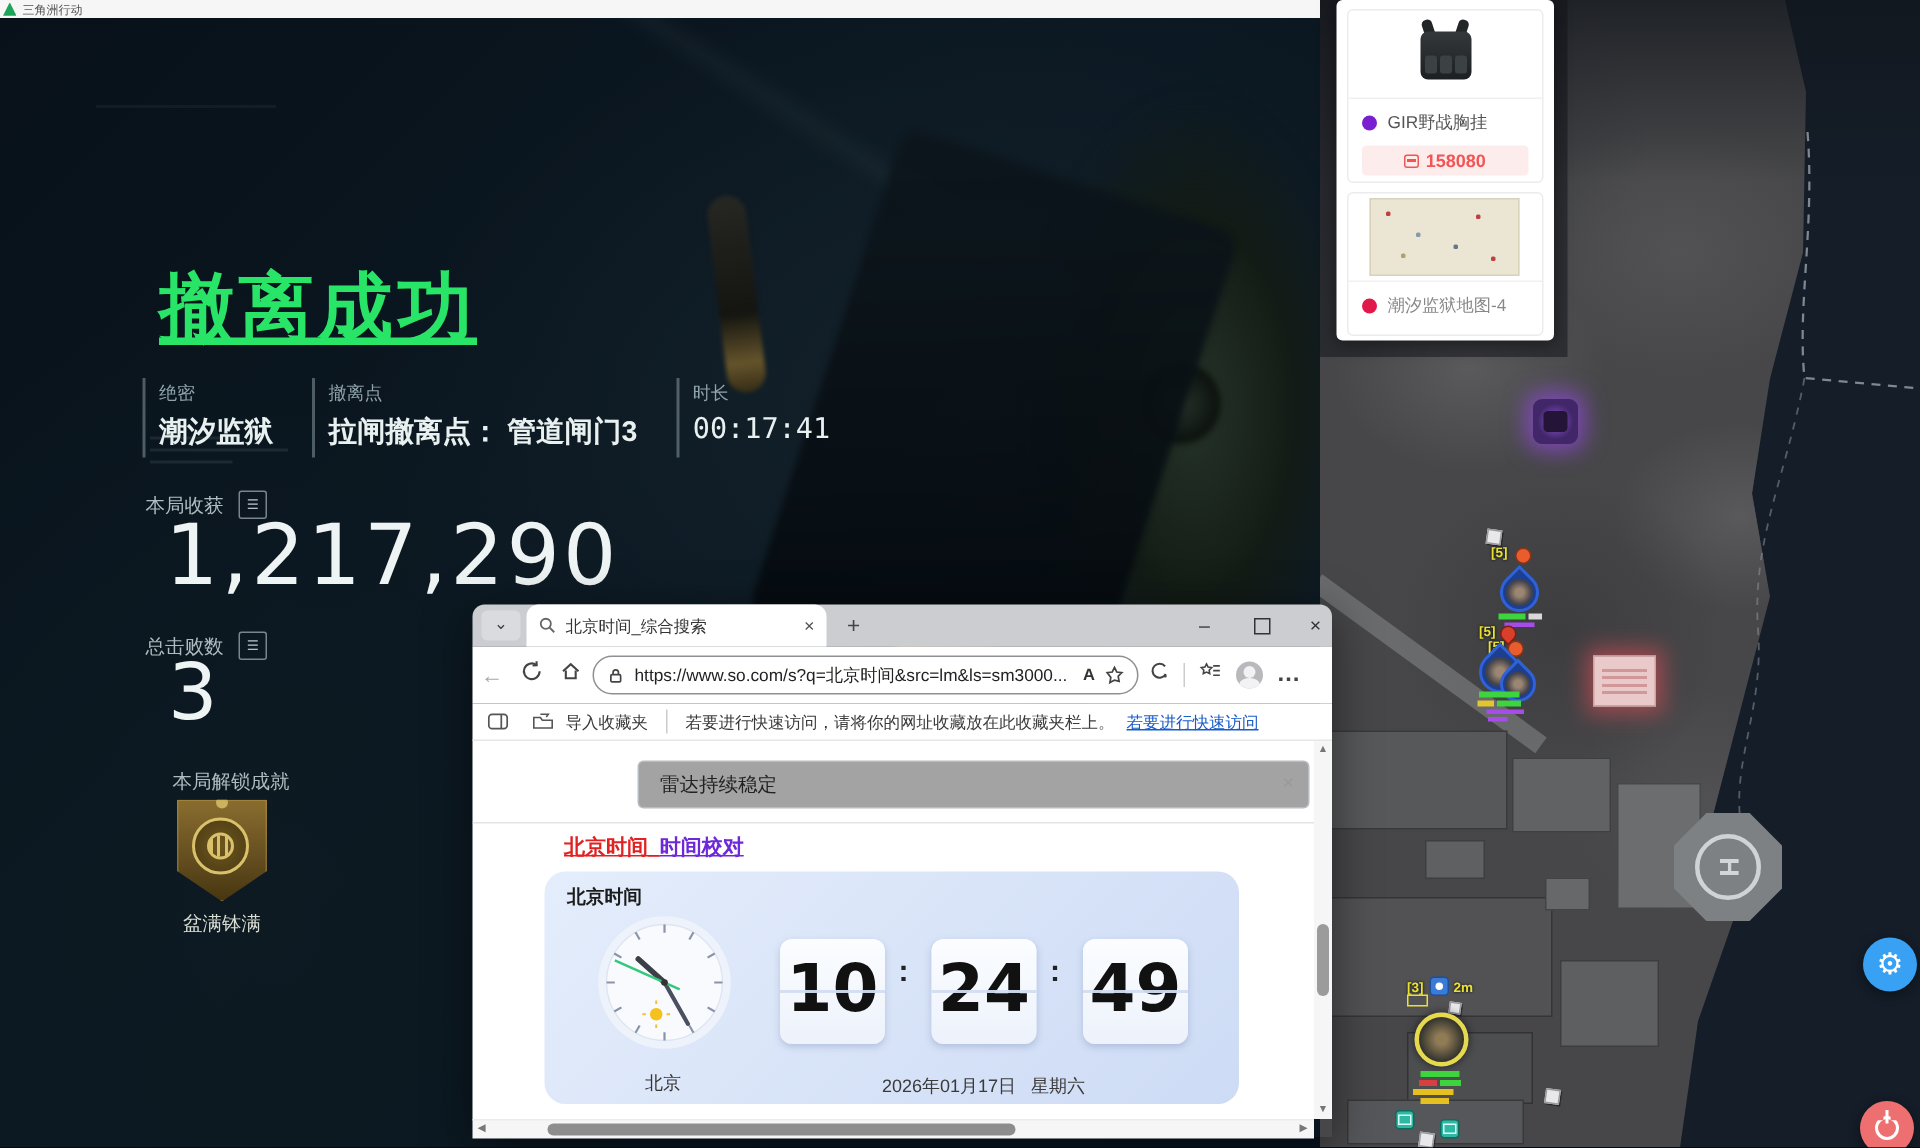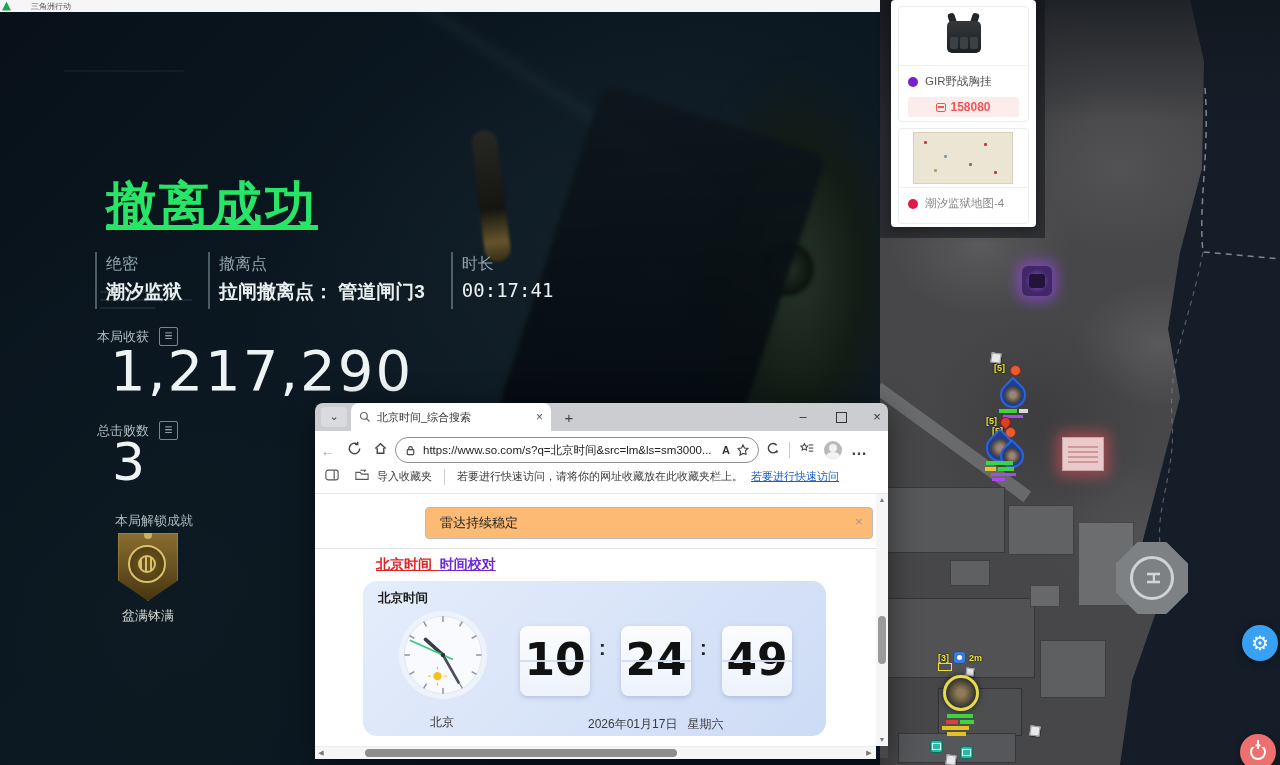--- a/index.html
+++ b/index.html
@@ -2,41 +2,41 @@
 <html><head>
 <meta charset="utf-8">
 <style>
   html,body{margin:0;padding:0;background:#000;}
   body{font-family:"Liberation Sans",sans-serif;}
   #stage{position:relative;width:1280px;height:765px;overflow:hidden;background:#0a141d;}
   .abs{position:absolute;}
   .nosel{user-select:none;}
 
   
-  .titlebar{left:0;top:0;width:882px;height:12px;background:#f6f6f6;display:flex;align-items:center;gap:20px;padding-left:2px;box-sizing:border-box;}
+  .titlebar{left:0;top:0;width:882px;height:12px;background:#f6f6f6;display:flex;align-items:center;gap:4px;padding-left:2px;box-sizing:border-box;}
   .applogo{width:9px;height:9px;background:#1fa25a;clip-path:polygon(0 100%,50% 0,100% 100%);}
   .apptitle{font-size:8px;color:#555;line-height:9px;}
 
   
   .game{left:0;top:12px;width:882px;height:753px;background:
     radial-gradient(700px 500px at 75% 35%, #14222b 0%, rgba(20,34,43,0) 60%),
     radial-gradient(500px 600px at 20% 80%, #0d1a22 0%, rgba(13,26,34,0) 70%),
     linear-gradient(135deg,#081119 0%,#0b1822 45%,#091420 100%);overflow:hidden;}
   .streak{left:240px;top:40px;width:520px;height:10px;background:rgba(130,150,160,.07);transform:rotate(33deg);filter:blur(5px);}
   .phone{left:545px;top:100px;width:235px;height:340px;background:linear-gradient(160deg,#0e171d,#04080c);border-radius:14px;transform:rotate(18deg);filter:blur(2px);opacity:.9;}
   .bullet1{left:478px;top:118px;width:26px;height:132px;border-radius:13px;background:linear-gradient(#2a2a24 0%,#15140f 60%,#6e5a2c 85%,#3a2f14 100%);transform:rotate(-7deg);filter:blur(1.5px);opacity:.9;}
   .bullet2{left:596px;top:412px;width:72px;height:26px;border-radius:13px;background:linear-gradient(90deg,#6e5a2c,#2a2419);transform:rotate(8deg);filter:blur(2px);opacity:.85;}
   .soldier{left:686px;top:50px;width:220px;height:420px;border-radius:40% 20% 30% 40%;background:radial-gradient(closest-side,#233026 10%,#131b15 60%,rgba(10,15,12,0) 100%);filter:blur(6px);}
   .nvg{left:760px;top:230px;width:54px;height:54px;border-radius:50%;background:radial-gradient(closest-side,#26332a,#0b100c);filter:blur(2px);}
   .faintbar{background:rgba(190,215,225,.10);height:2px;}
 
   .result-title{left:106px;top:160px;font-size:50px;font-weight:900;color:#29e567;letter-spacing:3px;text-decoration:underline;}
   .info-row{left:95px;top:240px;display:flex;}
   .info-col{border-left:2px solid rgba(160,180,185,.45);padding:2px 26px 4px 9px;}
-  .info-label{font-size:16px;color:#8fa3ab;margin-bottom:4px;}
+  .info-label{font-size:12px;color:#8fa3ab;margin-bottom:4px;}
   .info-value{font-size:19px;color:#e9f0f0;font-weight:600;white-space:nowrap;}
   .mono{font-family:"DejaVu Sans Mono",monospace;font-weight:400;}
 
   .stat-label-row{display:flex;align-items:center;gap:10px;}
   .stat-label{font-size:13px;color:#aebcbf;}
   .list-icon{width:17px;height:17px;border:1px solid rgba(210,225,230,.55);border-radius:2px;color:rgba(220,235,240,.8);font-size:9px;line-height:16px;text-align:center;}
   .big-number{font-family:"DejaVu Sans",sans-serif;color:#eef3f3;font-weight:400;letter-spacing:2px;}
 
   .badge{left:118px;top:533px;width:60px;height:68px;background:linear-gradient(#8a6d2f,#5c471c 70%,#46350f);clip-path:polygon(0 0,100% 0,100% 70%,50% 100%,0 70%);box-shadow:0 0 0 1px rgba(190,160,80,.4) inset;}
   .badge-circle{left:10px;top:12px;width:38px;height:38px;border:2px solid #d9c06a;border-radius:50%;background:radial-gradient(#6d561f,#4a3a12);box-sizing:border-box;}
@@ -56,24 +56,24 @@
   .maxbox{width:9px;height:9px;border:1px solid #333;margin:9px auto 0;}
   .toolbar{left:0;top:28px;width:573px;height:38px;background:#fff;display:flex;align-items:center;}
   .tb-ic{width:26px;text-align:center;color:#444;}
   .addr{margin-left:2px;width:364px;height:26px;border:1px solid #8f9094;border-radius:14px;display:flex;align-items:center;padding:0 8px;box-sizing:border-box;gap:6px;background:#fff;}
   .url{font-size:11.5px;color:#222;flex:1;white-space:nowrap;overflow:hidden;}
   .reader{font-size:11px;color:#333;font-weight:700;}
   .divline{width:1px;height:16px;background:#ccc;margin:0 4px;}
   .avatar-ic{width:18px;height:18px;border-radius:50%;background:#b9b9bd;position:relative;overflow:hidden;}
   .avatar-ic .h{position:absolute;left:5px;top:3px;width:8px;height:8px;border-radius:50%;background:#f2f2f4;}
   .avatar-ic .b{position:absolute;left:2px;top:11px;width:14px;height:9px;border-radius:50%;background:#f2f2f4;}
-  .bookbar{left:0;top:66px;width:573px;height:25px;background:#fff;border-bottom:1px solid #e6e6e6;display:flex;align-items:flex-start;font-size:11px;color:#3a3a3a;gap:8px;padding:0 10px;box-sizing:border-box;}
+  .bookbar{left:0;top:66px;width:573px;height:25px;background:#fff;border-bottom:1px solid #e6e6e6;display:flex;align-items:center;font-size:11px;color:#3a3a3a;gap:8px;padding:0 10px;box-sizing:border-box;}
   .blink{color:#1a5cc8;text-decoration:underline;}
   .content{left:0;top:91px;width:573px;height:252px;background:#fff;overflow:hidden;}
-  .searchbox{left:110px;top:13px;width:448px;height:32px;border:1px solid #b8bcc4;border-radius:4px;font-size:13px;color:#222;padding:0 30px 0 14px;box-sizing:border-box;background:#fdba74;outline:none;font-family:"Liberation Sans",sans-serif;}
+  .searchbox{left:110px;top:13px;width:448px;height:32px;border:1px solid #b8bcc4;border-radius:4px;font-size:13px;color:#222;padding:0 30px 0 14px;box-sizing:border-box;background:#a3a3a3;outline:none;font-family:"Liberation Sans",sans-serif;}
   .clearx{left:540px;top:20px;font-size:13px;color:#999;}
   .hdiv{left:0;top:54px;width:573px;height:1px;background:#e3e3e3;}
   .rlinks{left:61px;top:62px;font-size:14px;font-weight:700;}
   .red{color:#e02222;text-decoration:underline;}
   .blue{color:#6d28d9;text-decoration:underline;}
   .clockcard{left:48px;top:87px;width:463px;height:155px;border-radius:14px;background:linear-gradient(135deg,#e4edfb 0%,#cddbf5 100%);}
   .cc-title{left:15px;top:9px;font-size:12.5px;color:#1b1b1b;font-weight:700;}
   .cc-city{left:47px;top:133px;width:64px;text-align:center;font-size:12px;color:#333;}
   .fliptile{top:45px;width:70px;height:70px;border-radius:8px;background:linear-gradient(#fbfdff,#edf2fb);box-shadow:0 2px 5px rgba(110,130,170,.35);text-align:center;font-family:"DejaVu Sans",sans-serif;font-size:44px;font-weight:700;color:#111;line-height:68px;}
   .flipline{top:79px;height:2px;background:rgba(210,222,240,.95);}

